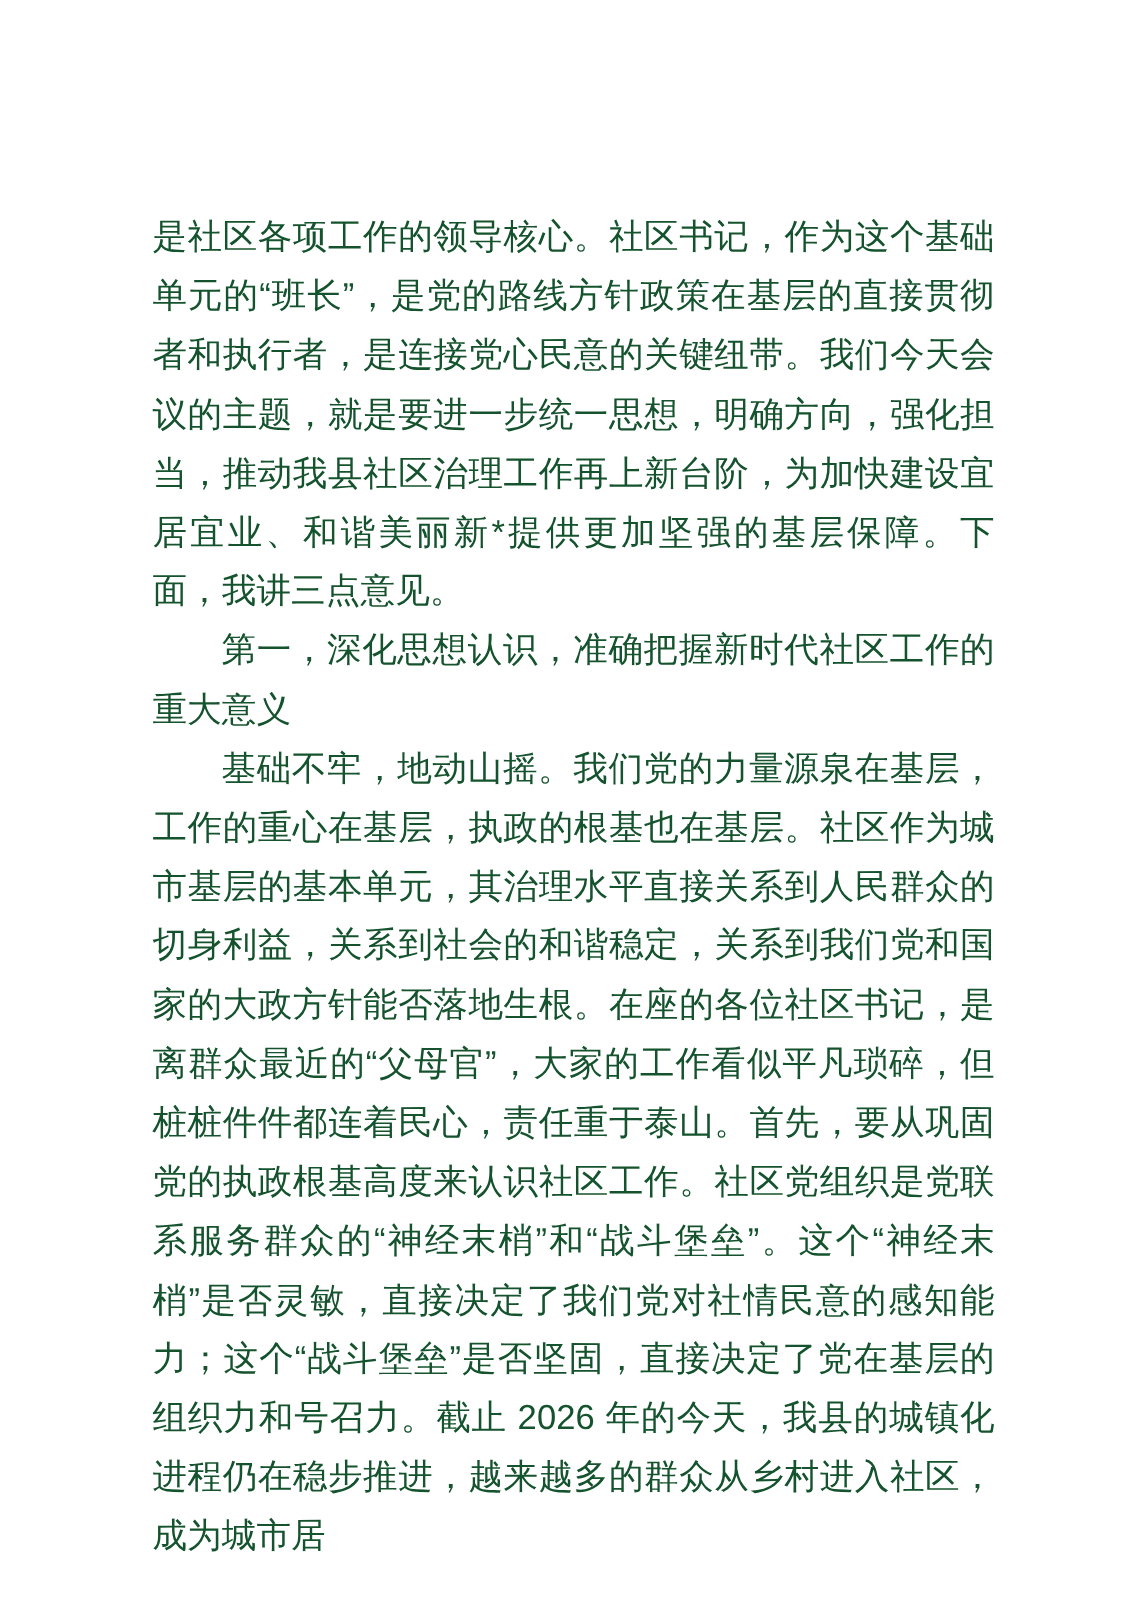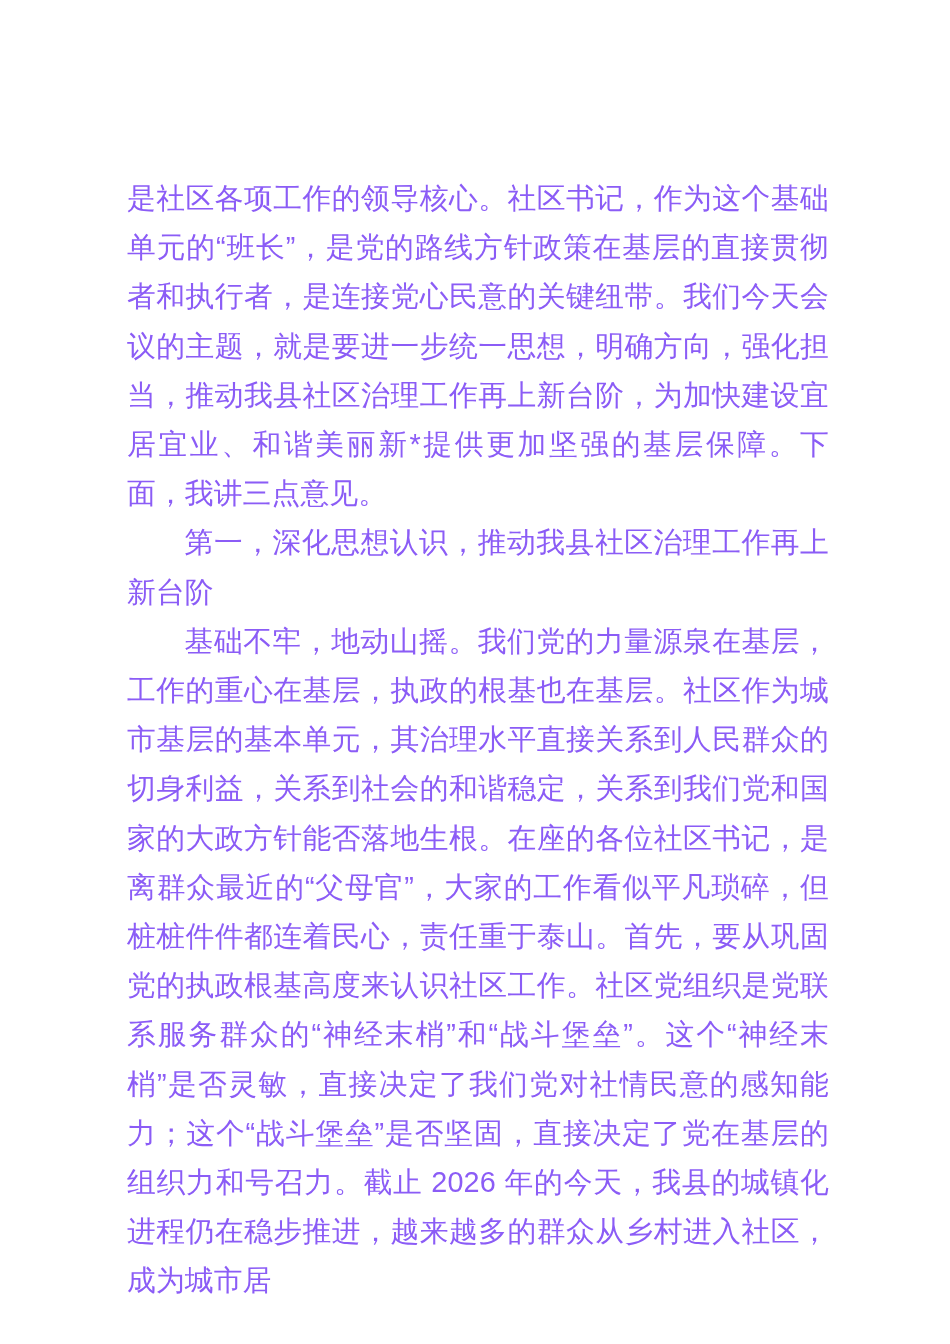--- a/index.html
+++ b/index.html
@@ -32,39 +32,39 @@
   }
 
   p.para {
     margin: 0;
     padding: 0;
     font-size: 28.8px;
     line-height: 49.2px;
     text-align: justify;
     text-justify: inter-ideograph;
     letter-spacing: 0.1px;
-    color: #8b5cf6;
+    color: #14532d;
     word-break: break-all;
     white-space: normal;
   }
 
   p.indent {
     text-indent: 2em;
   }
 
   p.cont {
     text-indent: 0;
   }
 </style>
 </head>
 <body>
 
 <div id="page">
   <div id="doc-body">
 
     <p class="para cont">是社区各项工作的领导核心。社区书记，作为这个基础单元的“班长”，是党的路线方针政策在基层的直接贯彻者和执行者，是连接党心民意的关键纽带。我们今天会议的主题，就是要进一步统一思想，明确方向，强化担当，推动我县社区治理工作再上新台阶，为加快建设宜居宜业、和谐美丽新*提供更加坚强的基层保障。下面，我讲三点意见。</p>
 
-    <p class="para indent">第一，深化思想认识，推动我县社区治理工作再上新台阶</p>
+    <p class="para indent">第一，深化思想认识，准确把握新时代社区工作的重大意义</p>
 
     <p class="para indent">基础不牢，地动山摇。我们党的力量源泉在基层，工作的重心在基层，执政的根基也在基层。社区作为城市基层的基本单元，其治理水平直接关系到人民群众的切身利益，关系到社会的和谐稳定，关系到我们党和国家的大政方针能否落地生根。在座的各位社区书记，是离群众最近的“父母官”，大家的工作看似平凡琐碎，但桩桩件件都连着民心，责任重于泰山。首先，要从巩固党的执政根基高度来认识社区工作。社区党组织是党联系服务群众的“神经末梢”和“战斗堡垒”。这个“神经末梢”是否灵敏，直接决定了我们党对社情民意的感知能力；这个“战斗堡垒”是否坚固，直接决定了党在基层的组织力和号召力。截止 2026 年的今天，我县的城镇化进程仍在稳步推进，越来越多的群众从乡村进入社区，成为城市居</p>
 
   </div>
 </div>
 
 </body></html>

